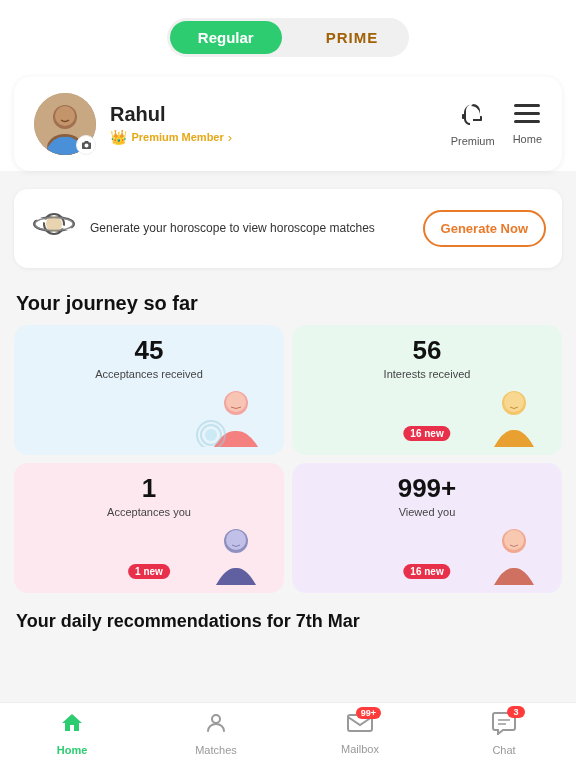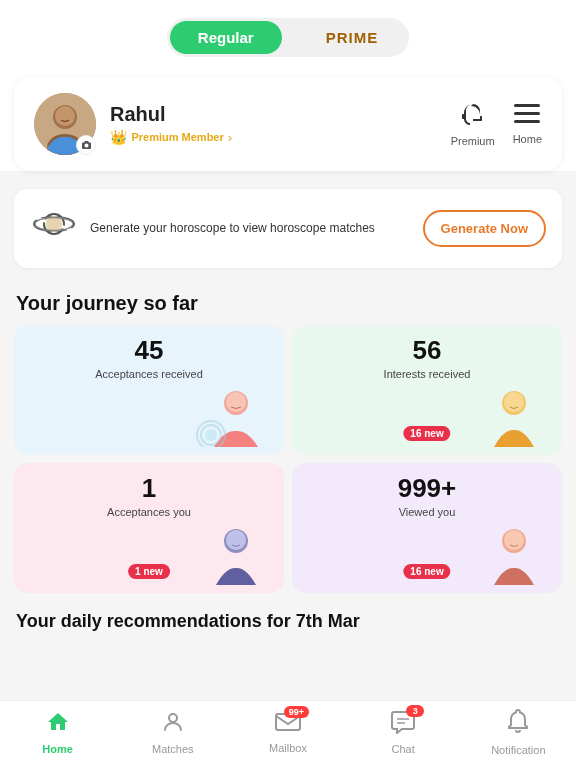--- a/index.html
+++ b/index.html
@@ -495,25 +495,14 @@
           <path d="M22 2H4C2.9 2 2 2.9 2 4v13c0 1.1.9 2 2 2h3v4l5-4h10c1.1 0 2-.9 2-2V4c0-1.1-.9-2-2-2z" stroke="#999" stroke-width="2"></path>
           <line x1="7" y1="9" x2="19" y2="9" stroke="#999" stroke-width="1.5"></line>
           <line x1="7" y1="13" x2="15" y2="13" stroke="#999" stroke-width="1.5"></line>
         </svg>
       </span>
       <span class="nav-badge">3</span>
     </div>
     <span class="nav-label">Chat</span>
   </div>
 
-  <div class="nav-item">
-    <div class="nav-icon-wrap">
-      <span class="nav-icon">
-        <svg width="22" height="26" viewBox="0 0 22 26" fill="none">
-          <path d="M11 1a2 2 0 00-2 2v.5A7 7 0 004 10v6l-2 2v1h18v-1l-2-2v-6a7 7 0 00-5-6.5V3a2 2 0 00-2-2z" stroke="#999" stroke-width="2"></path>
-          <path d="M9 21a2 2 0 004 0" stroke="#999" stroke-width="2"></path>
-        </svg>
-      </span>
-    </div>
-    <span class="nav-label">Notification</span>
-  </div>
 
 </div>
 
 </body></html>

